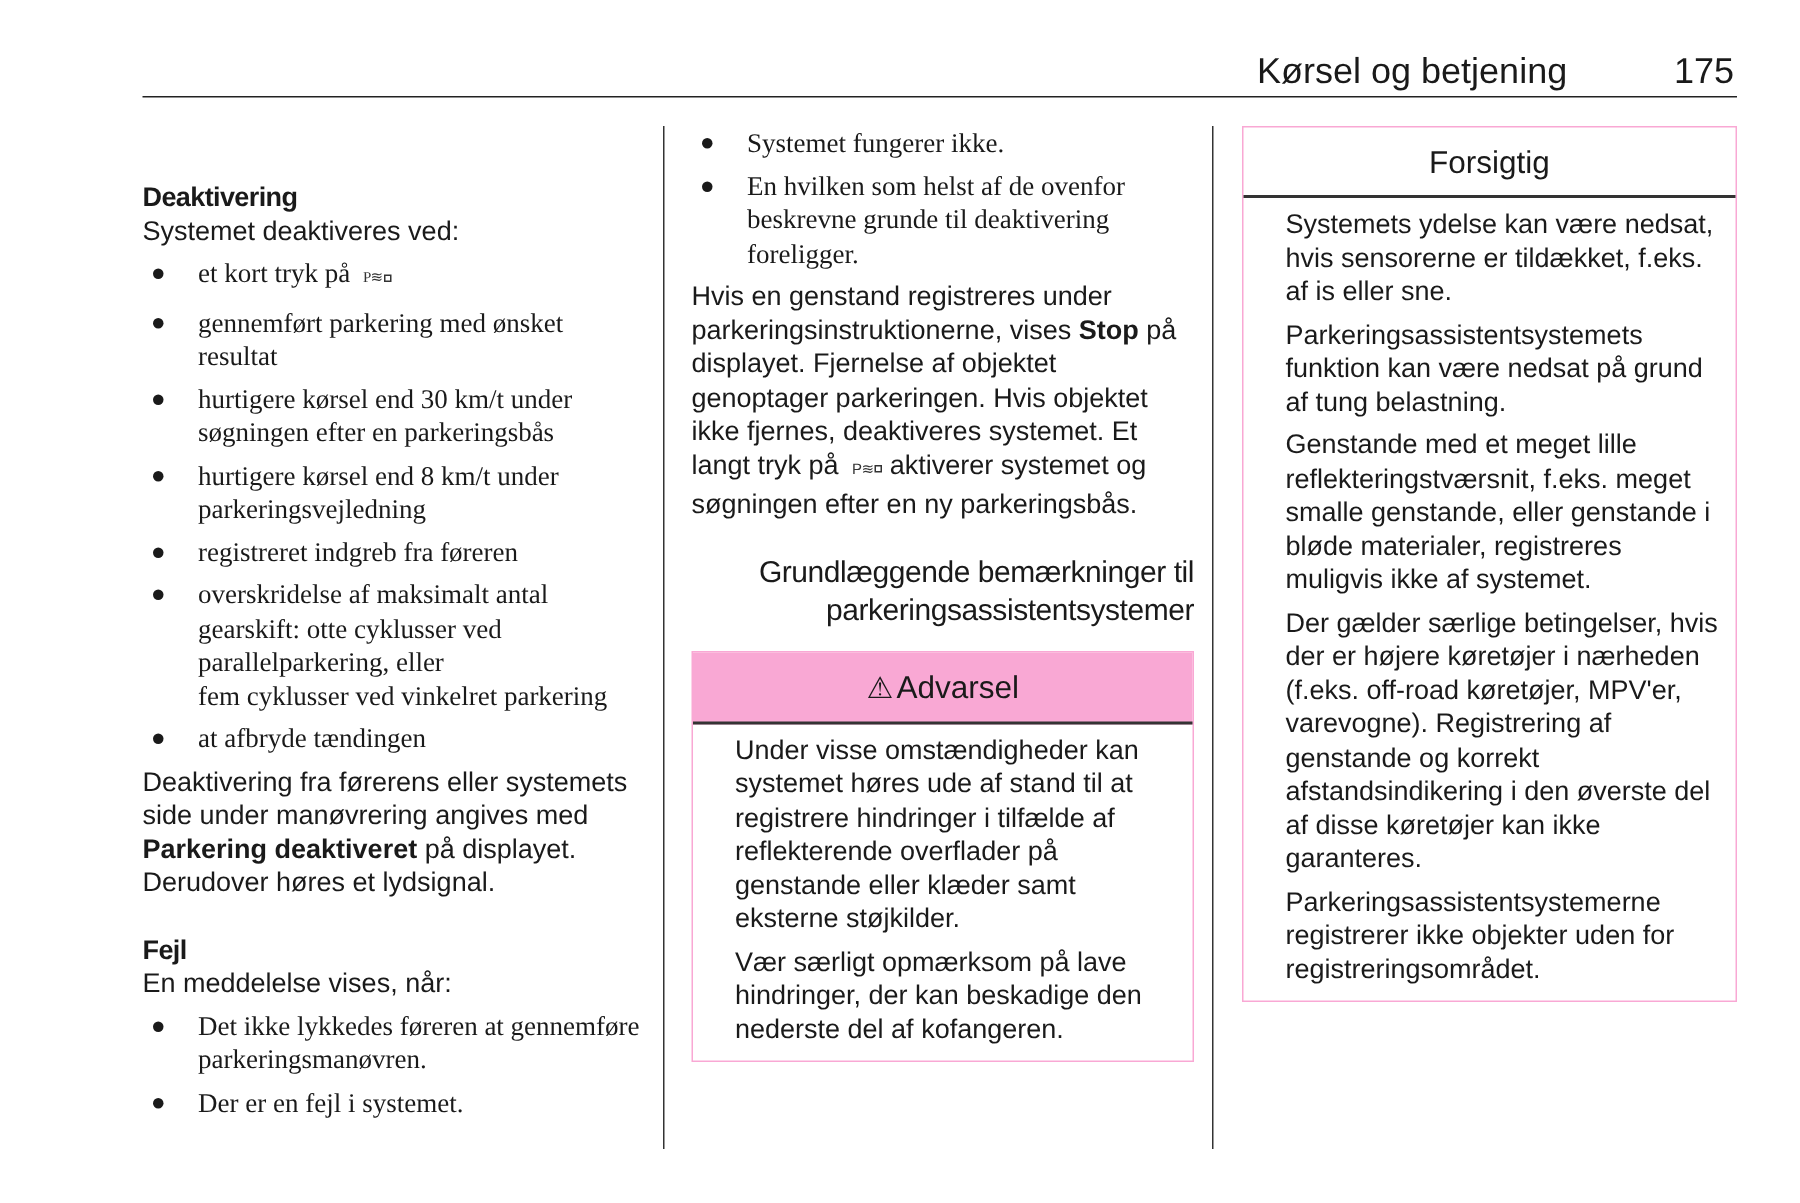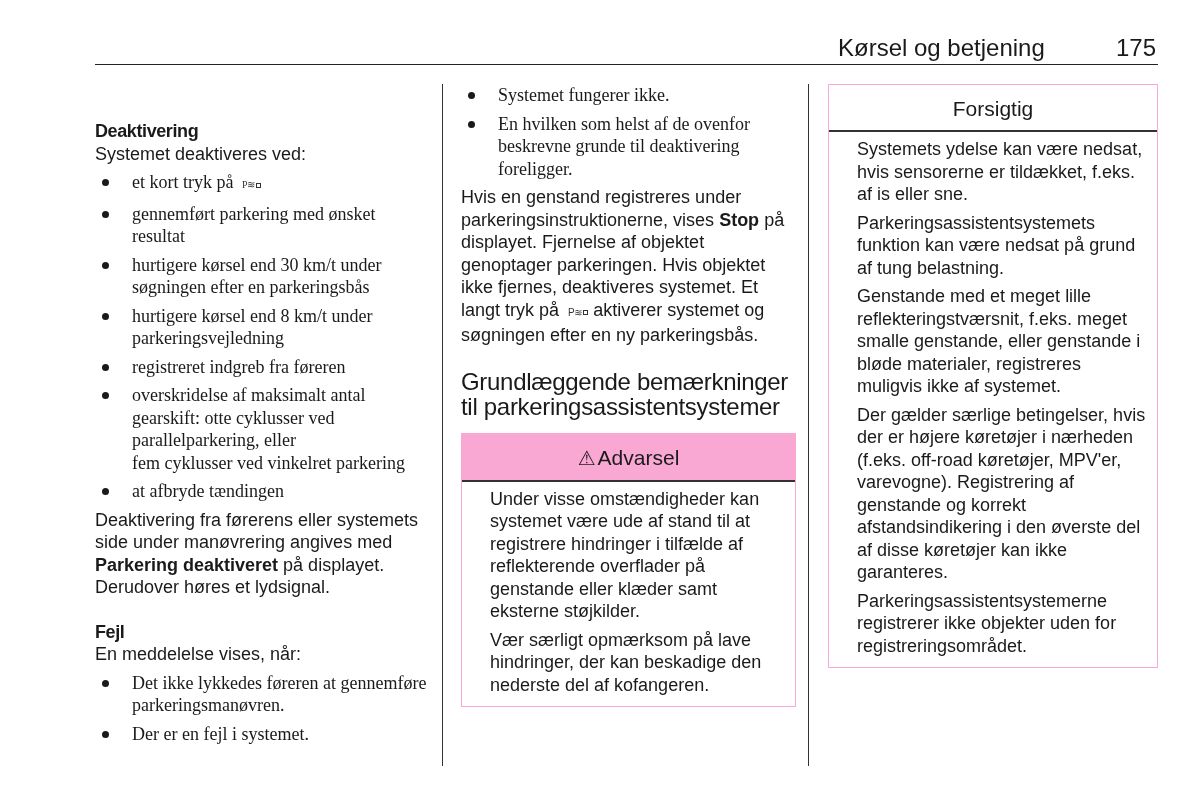--- a/index.html
+++ b/index.html
@@ -25,21 +25,21 @@
 
   ul.bullets { list-style: none; }
   ul.bullets li { position: relative; padding-left: 37px; margin-top: 6px; font-family: Liberation Serif, serif; }
   ul.bullets li::before { content: ""; position: absolute; left: 7px; top: 8px; width: 7px; height: 7px; border-radius: 50%; background: #1a1a1a; }
 
   .gap-section { margin-top: 22px; }
 
   .park-icon { display: inline-block; vertical-align: baseline; font-size: 10px; letter-spacing: -0.5px; color: #333; margin-left: 4px; }
   .park-icon .sq { display: inline-block; width: 5px; height: 5px; border: 1px solid #333; margin-left: 1px; vertical-align: middle; }
 
-  .section-head { font-size: 24px; line-height: 25px; margin-top: 22px; letter-spacing: -0.3px; }
+  .section-head { font-size: 20px; line-height: 25px; margin-top: 22px; letter-spacing: -0.3px; text-align: right; }
 
   .box { border: 1px solid #f9a8d4; margin-top: 14px; }
   .box-head { text-align: center; font-size: 21px; line-height: 25px; padding: 11px 0 9px; border-bottom: 2px solid #333; }
   .box-head.grey { background: #f9a8d4; }
   .box-body { padding: 4px 10px 10px 28px; }
   .box-body p { margin-top: 6px; }
   .box-body p:first-child { margin-top: 2px; }
 
   .warn-icon { display: inline-block; font-size: 20px; margin-right: 2px; }
   .col3 .box { margin-top: 0; }
@@ -94,21 +94,21 @@
     <span class="park-icon"><span>P</span>≋<span class="sq"></span></span><span> aktiverer systemet og søgningen efter en ny parkeringsbås.</span>
   </div>
 
   <div class="section-head">Grundlæggende bemærkninger til parkeringsassistentsystemer</div>
 
   <div class="box">
     <div class="box-head grey">
       <span class="warn-icon">⚠</span><span>Advarsel</span>
     </div>
     <div class="box-body">
-      <p>Under visse omstændigheder kan systemet være ude af stand til at registrere hindringer i tilfælde af reflekterende overflader på genstande eller klæder samt eksterne støjkilder.</p>
+      <p>Under visse omstændigheder kan systemet høres ude af stand til at registrere hindringer i tilfælde af reflekterende overflader på genstande eller klæder samt eksterne støjkilder.</p>
       <p>Vær særligt opmærksom på lave hindringer, der kan beskadige den nederste del af kofangeren.</p>
     </div>
   </div>
 </div>
 
 <div class="col col3">
   <div class="box">
     <div class="box-head">Forsigtig</div>
     <div class="box-body">
       <p>Systemets ydelse kan være nedsat, hvis sensorerne er tildækket, f.eks. af is eller sne.</p>

